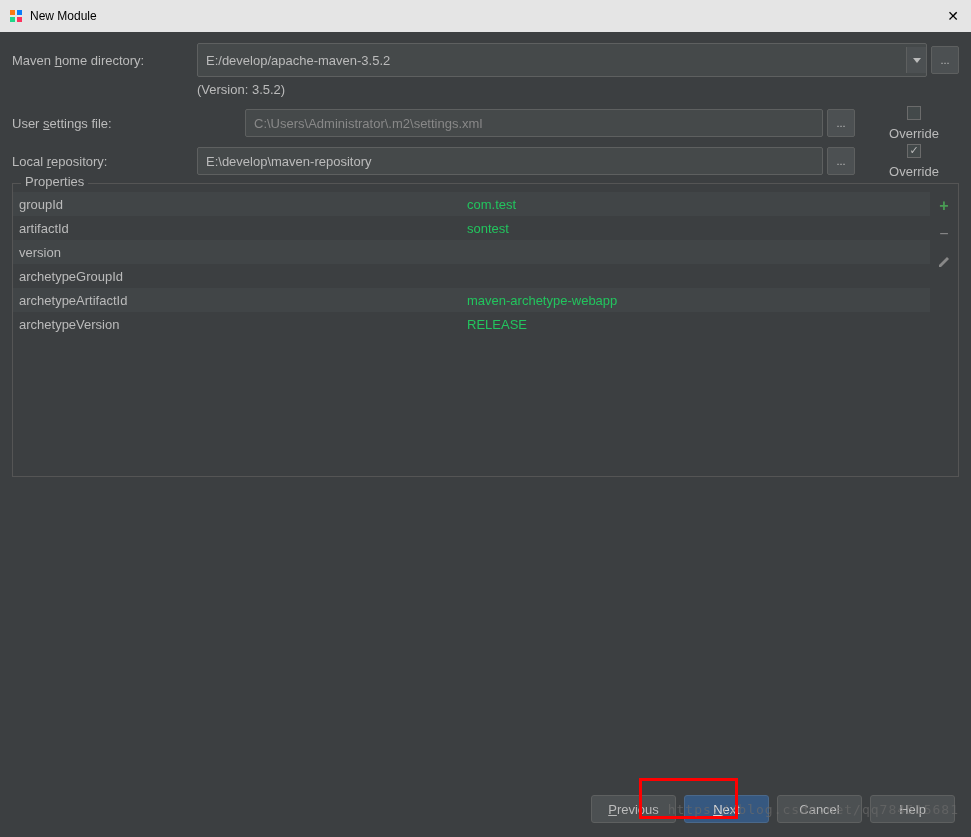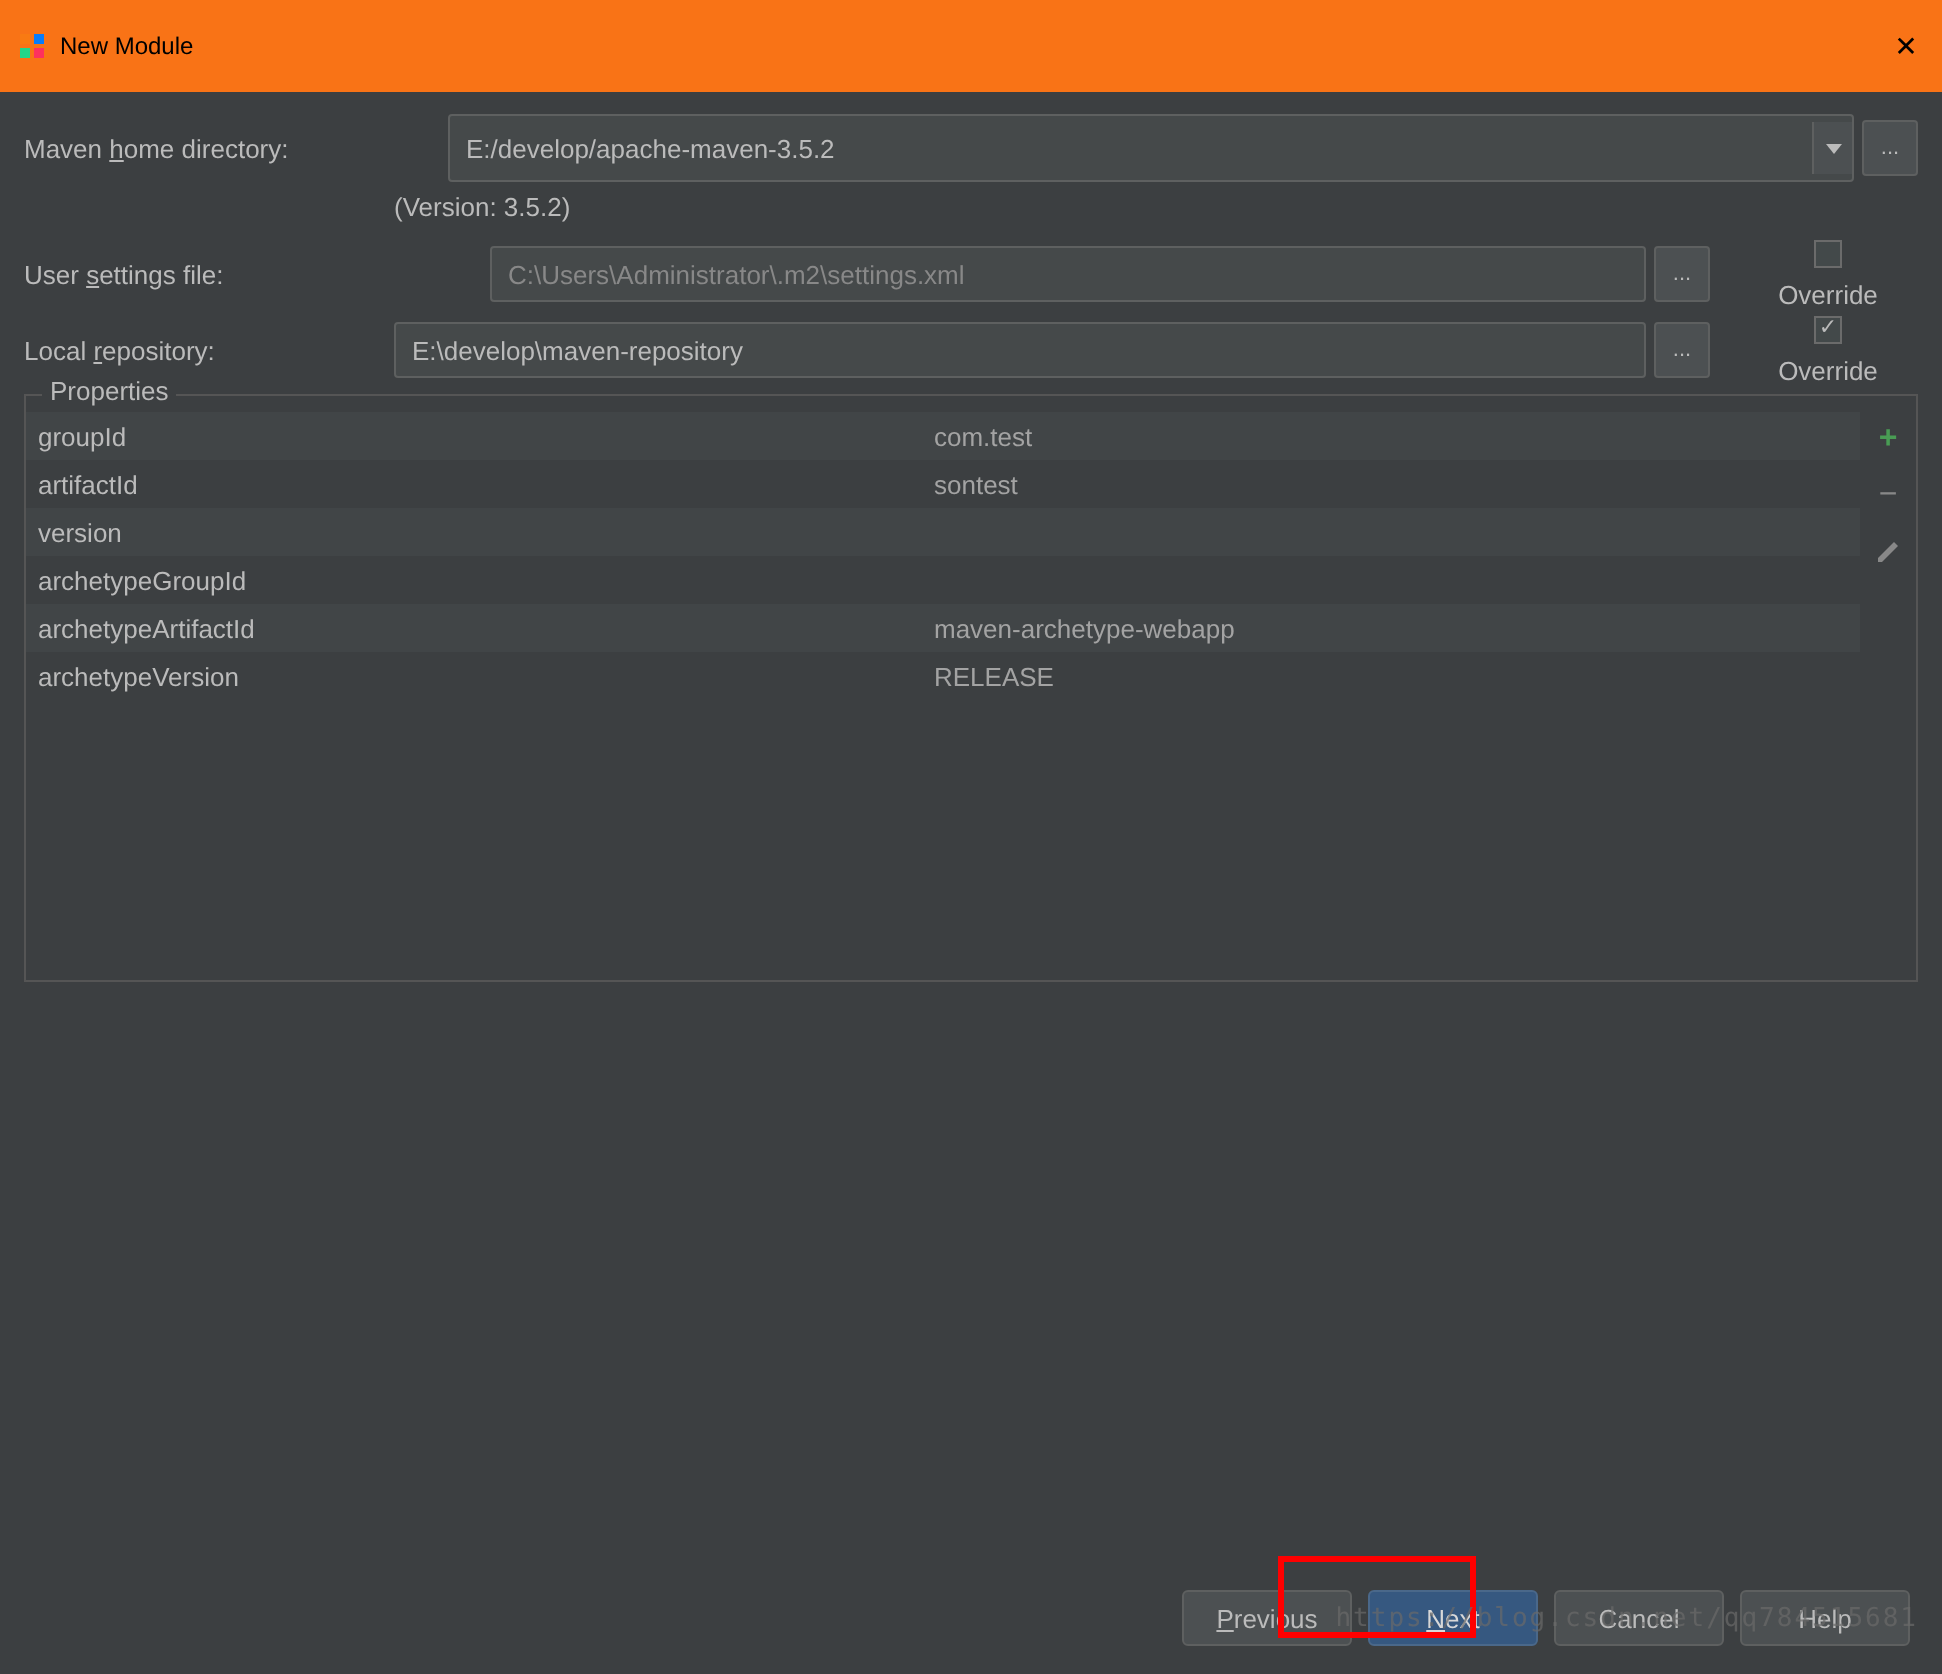--- a/index.html
+++ b/index.html
@@ -11,22 +11,22 @@
     body {
       width: 971px;
       height: 837px;
       background: #3c3f41;
       color: #bbbbbb;
       font-size: 13px;
       position: relative;
       overflow: hidden;
     }
     .titlebar {
-      height: 46px;
-      background: #f97316;
+      height: 32px;
+      background: #e5e5e5;
       display: flex;
       align-items: center;
       padding: 16px 8px;
       color: #000;
       font-size: 12px;
       justify-content: space-between;
     }
     .titlebar-left {
       display: flex;
       align-items: center;
@@ -72,21 +72,20 @@
       flex: 1;
       height: 28px;
       background: #45494a;
       border: 1px solid #5e6060;
       display: flex;
       align-items: center;
       justify-content: space-between;
       padding: 16px 8px;
       color: #bbbbbb;
       border-radius: 2px;
-      margin-left: 27px;
     }
     .combo-arrow {
       width: 20px;
       height: 26px;
       background: #4c5052;
       border-left: 1px solid #5e6060;
       display: flex;
       align-items: center;
       justify-content: center;
       margin-right: -8px;
@@ -178,21 +177,21 @@
     }
     .prop-row.alt {
       background: #414547;
     }
     .prop-key {
       width: 448px;
       color: #bbbbbb;
     }
     .prop-value {
       flex: 1;
-      color: #a3a3a3;
+      color: #22c55e;
     }
     .properties-toolbar {
       width: 28px;
       display: flex;
       flex-direction: column;
       align-items: center;
       gap: 8px;
       padding-top: 4px;
     }
     .tool-btn {

